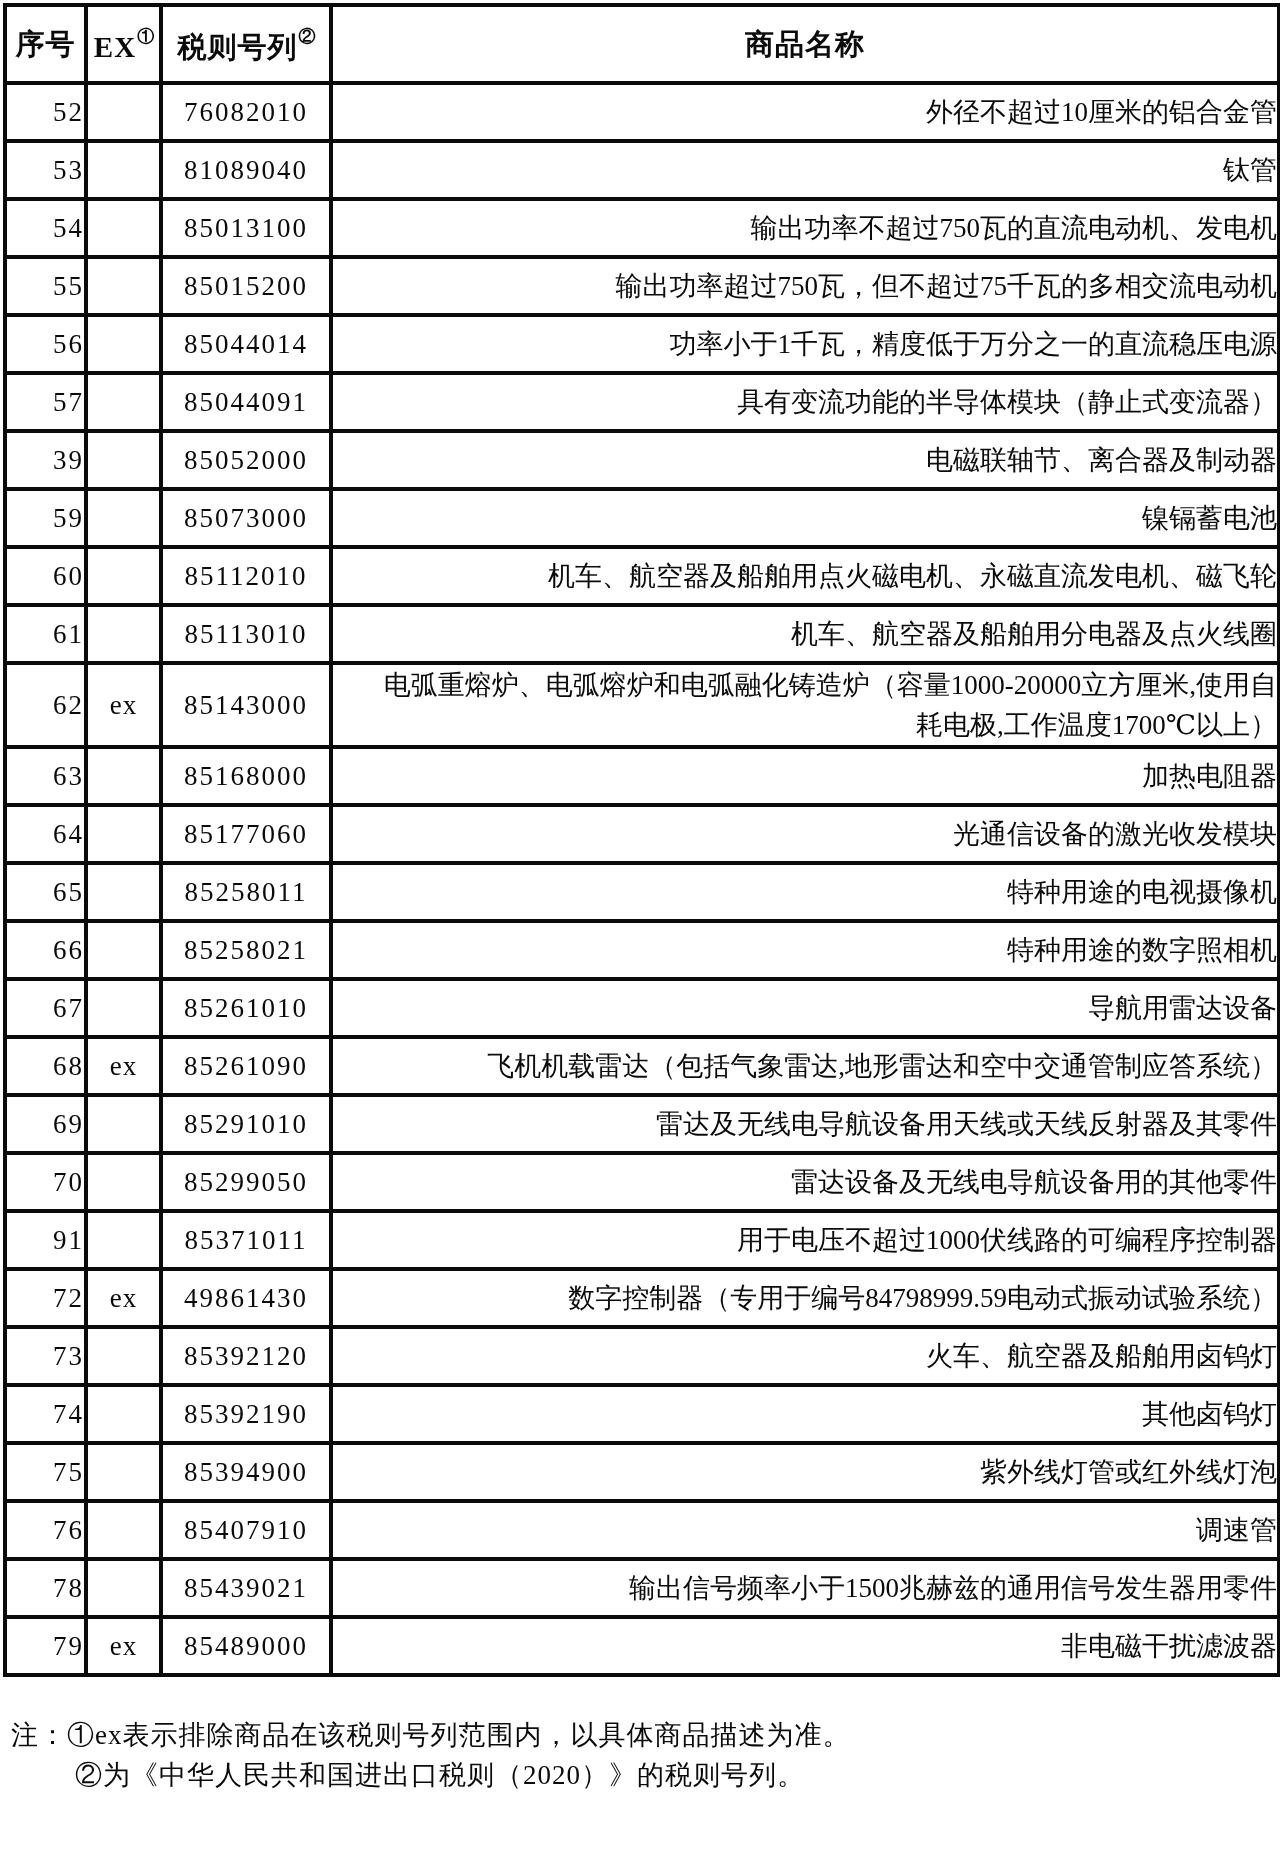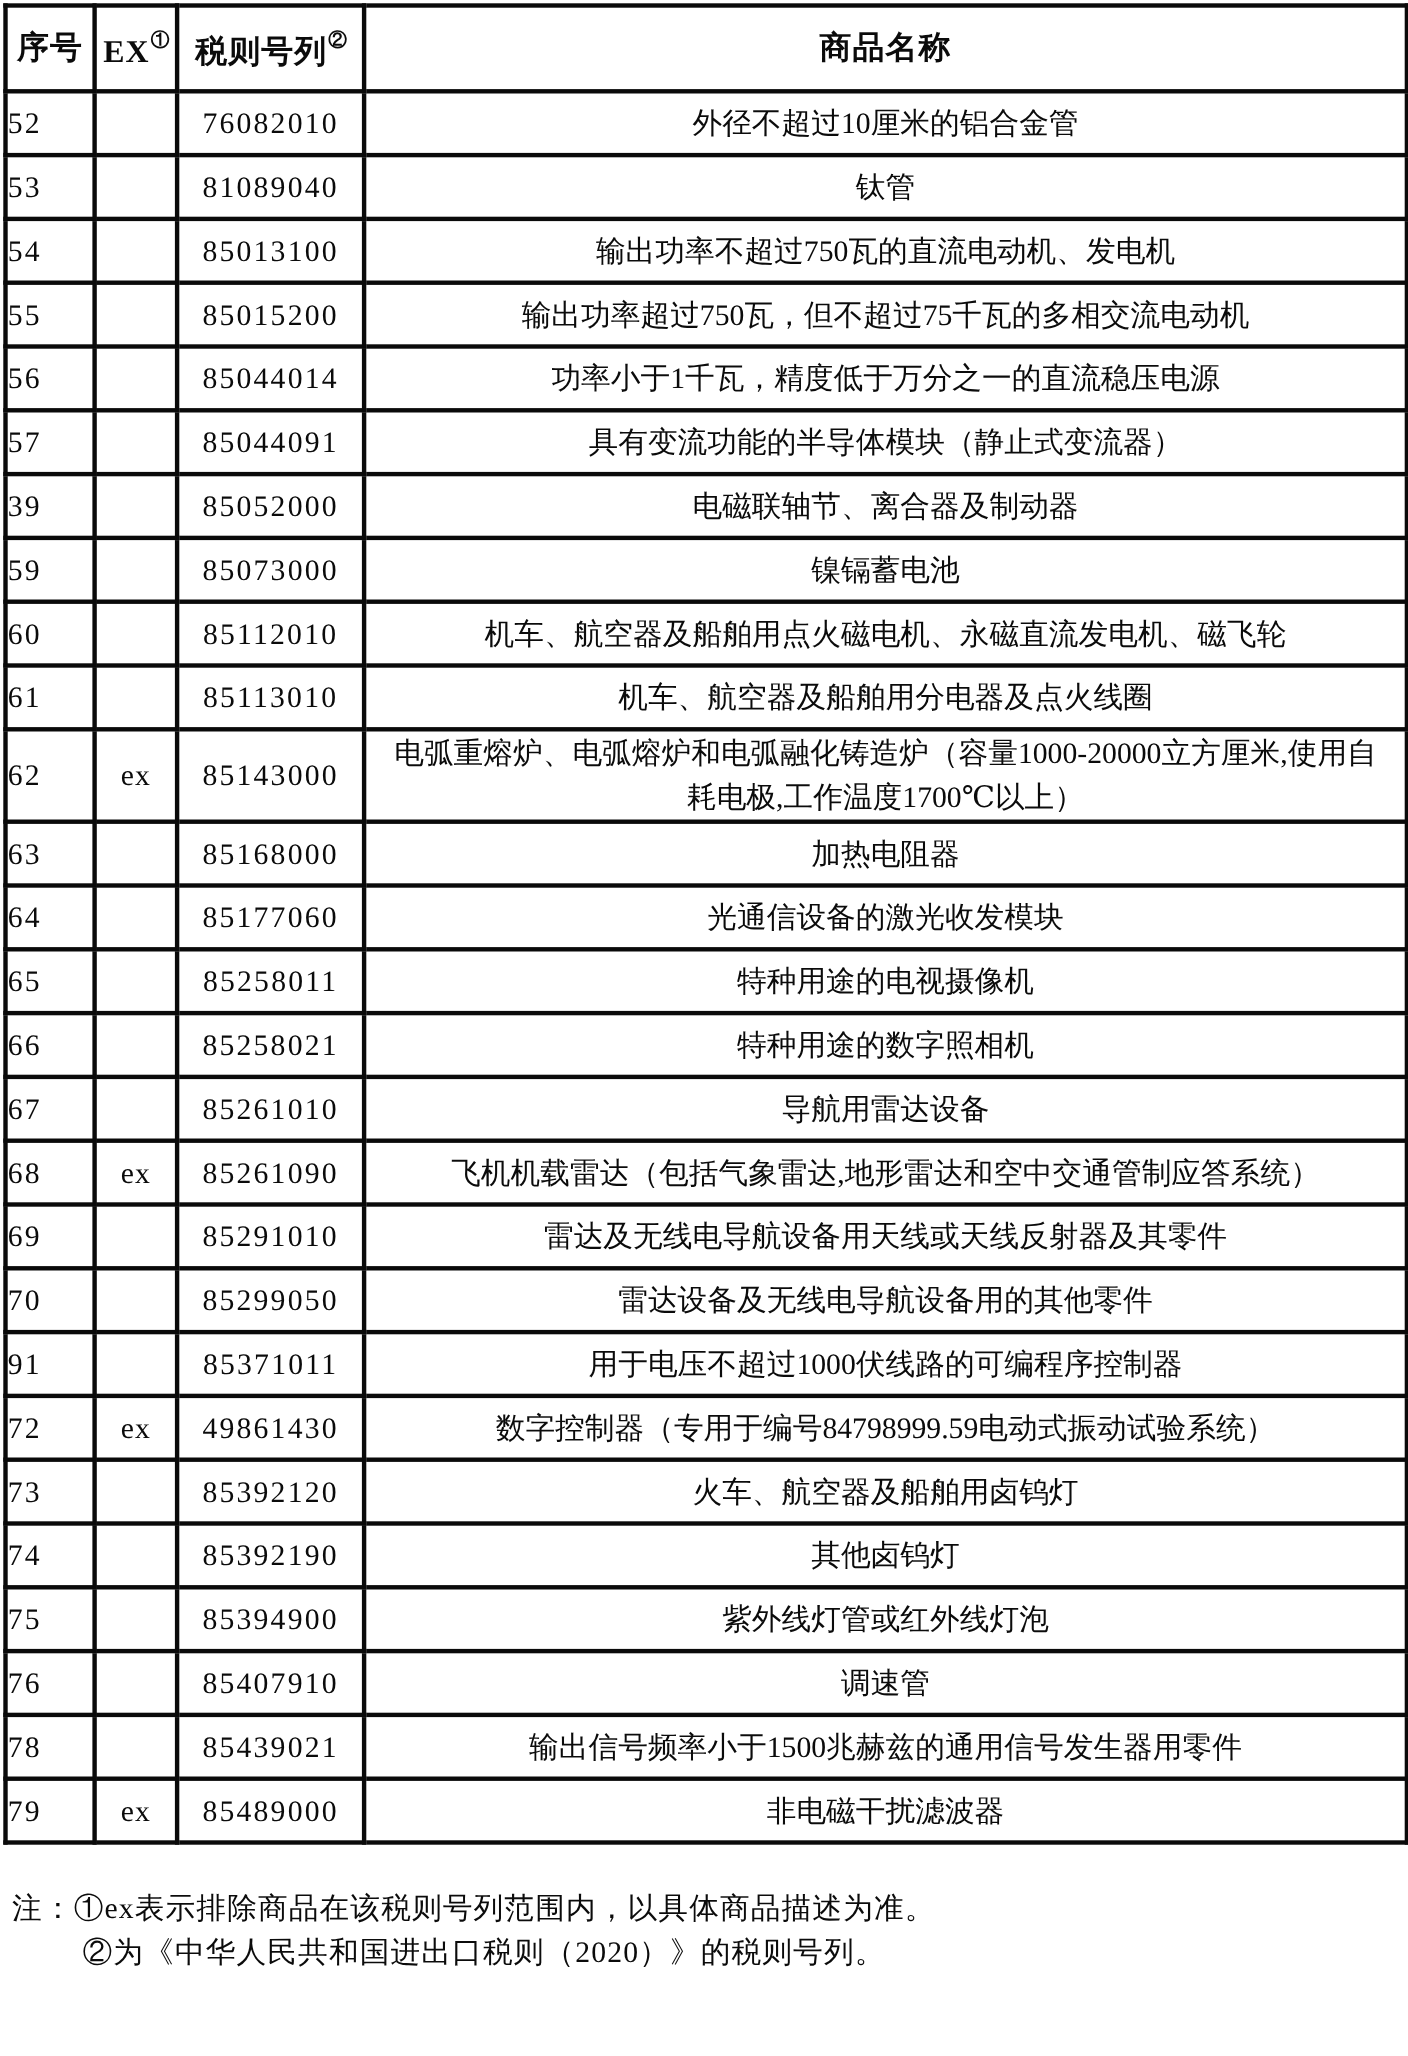--- a/index.html
+++ b/index.html
@@ -39,34 +39,34 @@
     letter-spacing: 1px;
   }
   table.tariff td {
     height: 54px;
   }
   col.w-no   { width: 81px;  }
   col.w-ex   { width: 75px;  }
   col.w-code { width: 170px; }
   col.w-name { width: 948px; }
   td.c-no {
-    text-align: left;
+    text-align: right;
     letter-spacing: 2px;
     font-family: Liberation Serif, serif;
   }
   td.c-ex {
     text-align: center;
     letter-spacing: 1px;
   }
   td.c-code {
     text-align: center;
     letter-spacing: 2px;
   }
   td.c-name {
-    text-align: center;
+    text-align: right;
     padding: 4px 8px 4px 10px;
     white-space: pre-line;
     word-break: break-all;
     line-height: 42px;
   }
   th sup {
     font-weight: bold;
     font-size: 17px;
     letter-spacing: 0;
     position: relative;

